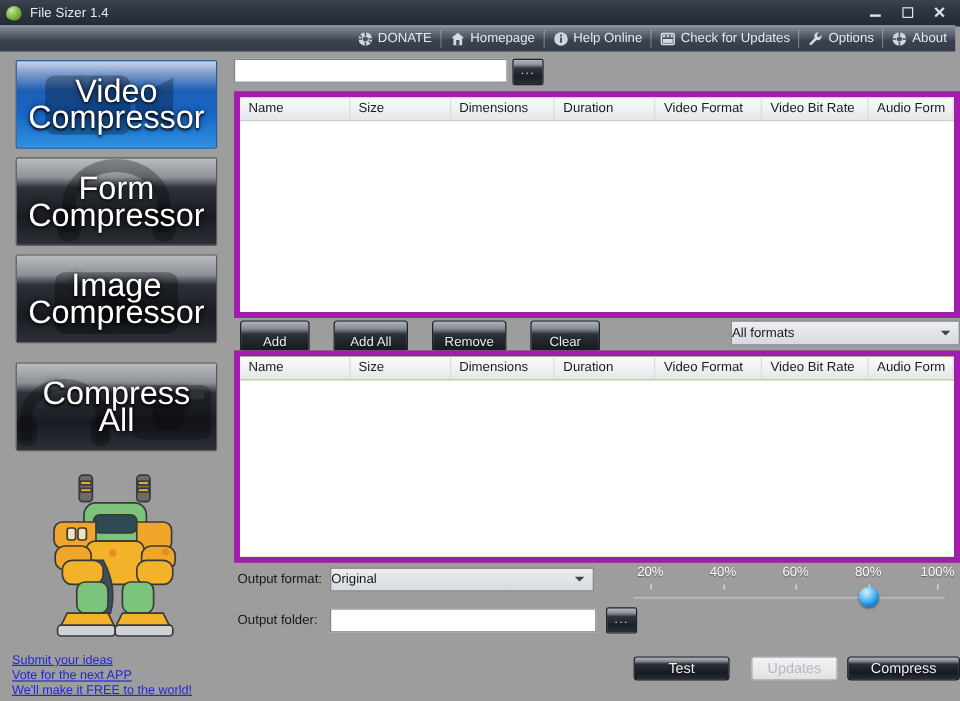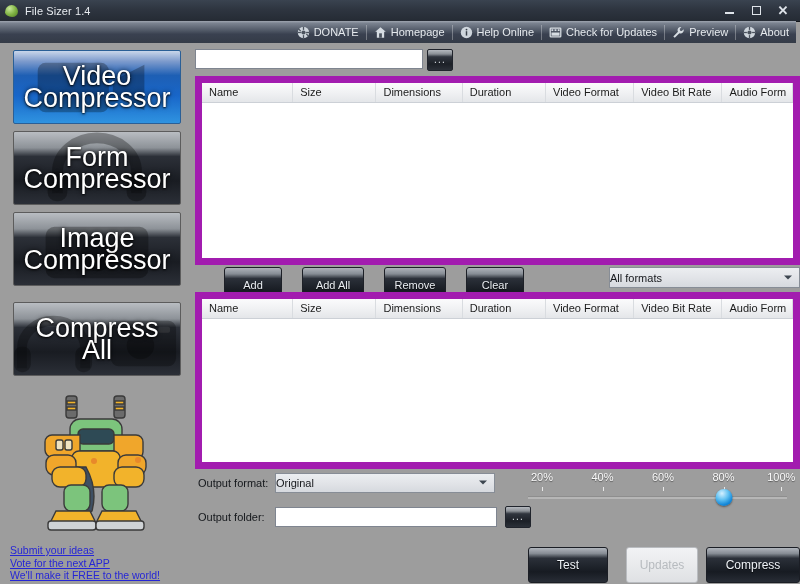--- a/index.html
+++ b/index.html
@@ -63,34 +63,34 @@
   .txtin{background:#fff;border:1px solid #7f8590;box-sizing:border-box;
     font-family:"Liberation Sans",sans-serif;font-size:11px;color:#111;padding:0 4px;outline:none;}
   #searchinput{position:absolute;left:0;top:0;width:228px;height:20px;}
   .dotbtn{position:absolute;width:26px;height:22px;border:1px solid #20242c;border-radius:2px;
     box-sizing:border-box;
     background:linear-gradient(180deg,#b5b9bf 0%,#8b9096 20%,#30353e 34%,#1c2027 70%,#2b3038 100%);
     display:flex;align-items:center;justify-content:center;}
   .dotbtn span{color:#dfe3e8;font-size:10px;letter-spacing:1.2px;line-height:6px;}
   #browse1{left:232px;top:0;}
 
-  .listbox{position:absolute;background:#84cc16;border:7px solid #a21caf;box-sizing:border-box;overflow:hidden;}
+  .listbox{position:absolute;background:#84cc16;border:5px solid #a21caf;box-sizing:border-box;overflow:hidden;}
   #list1{left:5px;top:33px;width:605px;height:189px;}
   #list2{left:5px;top:249px;width:605px;height:177px;}
   .hdr{display:flex;height:19px;background:linear-gradient(180deg,#fbfbfc 0%,#f0f1f3 52%,#e4e6e9 100%);
        border-bottom:1px solid #ccd0d6;}
   .hdr .cell{font-size:11px;color:#1b1b1b;line-height:19px;padding-left:7px;
              border-right:1px solid #d9dce0;box-sizing:border-box;white-space:nowrap;overflow:hidden;}
   .rows{height:calc(100% - 19px);background:#fff;}
 
   .btnrow{position:absolute;left:5px;top:224px;width:605px;height:22px;}
   .btn{position:absolute;height:35px;border:1px solid #1d2027;border-radius:3px;box-sizing:border-box;
     background:linear-gradient(180deg,#aeb3ba 0%,#868c94 18%,#2b3039 32%,#171b22 70%,#282d36 100%);
     color:#e9edf2;font-size:11px;display:flex;align-items:center;justify-content:center;
-    text-shadow:0 1px 1px rgba(0,0,0,.8);margin-left:24px;}
+    text-shadow:0 1px 1px rgba(0,0,0,.8);}
   #btnAdd{left:5px;width:58px;} #btnAddAll{left:83px;width:62px;}
   #btnRemove{left:165px;width:62px;} #btnClear{left:247px;width:58px;}
 
   .combo{position:absolute;background:linear-gradient(180deg,#eceef1 0%,#e2e4e8 50%,#d6d9de 100%);
     border:1px solid #878d96;box-sizing:border-box;display:flex;align-items:center;
     font-size:11px;color:#16181c;padding-left:0;}
   .combo .arrow{position:absolute;right:7px;top:50%;transform:translateY(-60%);
     width:0;height:0;border-left:4px solid transparent;border-right:4px solid transparent;
     border-top:4px solid #3d4650;}
   #fmtcombo{left:414px;top:0;width:191px;height:21px;}
@@ -108,21 +108,21 @@
   .ticklbls span{position:absolute;font-size:11px;color:#fafafa;
     text-shadow:0 1px 1px rgba(0,0,0,.45);transform:translateX(-50%);white-space:nowrap;}
   .ticks{position:absolute;left:0;top:16px;width:275px;height:5px;}
   .ticks i{position:absolute;width:1px;height:4px;background:#e8e8e8;}
   .track{position:absolute;left:8px;top:25px;width:259px;height:2px;background:#b6b6b6;
     border-top:1px solid #8e8e8e;}
   .thumb{position:absolute;top:18px;width:17px;height:17px;border-radius:50%;
     background:radial-gradient(circle at 38% 26%,#d4f0ff 0%,#63c2f2 38%,#1387d8 70%,#0a63ad 100%);
     box-shadow:0 1px 2px rgba(0,0,0,.45);transform:translateX(-50%);}
 
-  .bigbtn{position:absolute;top:504px;height:36px;border-radius:3px;box-sizing:border-box;
+  .bigbtn{position:absolute;top:504px;height:20px;border-radius:3px;box-sizing:border-box;
     font-size:12px;display:flex;align-items:center;justify-content:center;}
   .bigbtn.dark{border:1px solid #1b1e25;color:#eef2f6;text-shadow:0 1px 1px rgba(0,0,0,.8);
     background:linear-gradient(180deg,#b0b5bc 0%,#878d95 16%,#2b3039 30%,#171b22 70%,#282d36 100%);}
   .bigbtn.disabled{border:1px solid #b9bcc0;color:#b7bbbf;
     background:linear-gradient(180deg,#f2f3f5 0%,#e9eaec 50%,#dfe1e4 100%);}
   #btnTest{left:338px;width:80px;}
   #btnPreview{left:436px;width:72px;}
   #btnCompress{left:516px;width:94px;}
 </style>
 </head>
@@ -195,21 +195,21 @@
         <rect x="3" y="8" width="10" height="4" fill="#d6dce2"></rect>
       </svg>
       <span>Check for Updates</span>
     </div>
     <div class="tb-sep"></div>
 
     <div class="tb-item">
       <svg class="ic" viewBox="0 0 16 16">
         <path d="M11.5 1.2a4 4 0 0 0-4.2 5.9L1.6 12.8l1.8 1.8 5.7-5.7a4 4 0 0 0 5.2-5L12 6.2 10 5.7 9.5 3.7z" fill="#d6dce2"></path>
       </svg>
-      <span>Preview</span>
+      <span>Options</span>
     </div>
     <div class="tb-sep"></div>
 
     <div class="tb-item">
       <svg class="ic" viewBox="0 0 16 16">
         <circle cx="8" cy="8" r="7" fill="#cfd6dd"></circle>
         <circle cx="8" cy="8" r="2.6" fill="#4b535e"></circle>
         <g fill="#4b535e">
             <rect x="7.2" y="0.8" width="1.6" height="4"></rect>
             <rect x="7.2" y="11.2" width="1.6" height="4"></rect>

